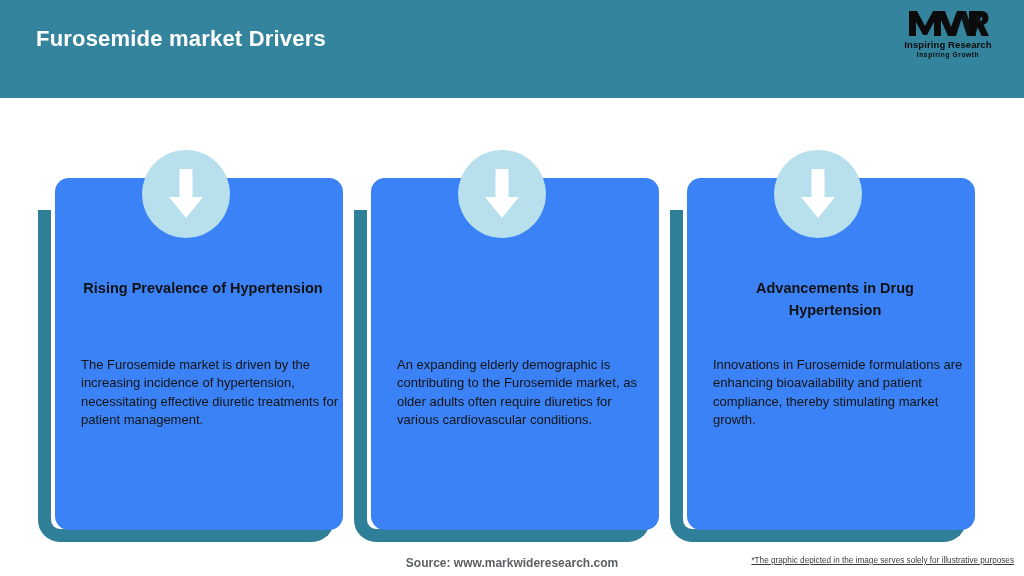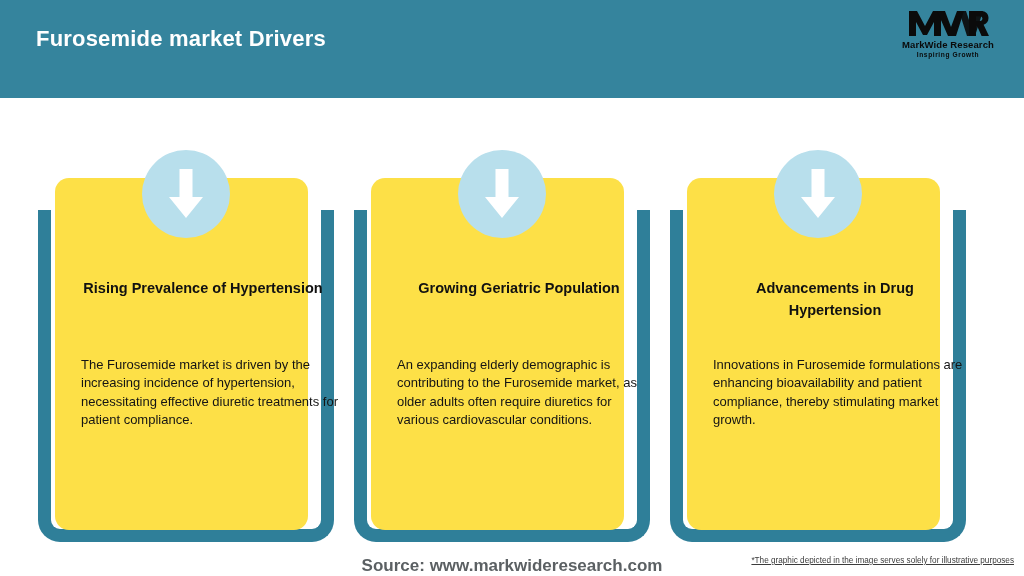--- a/index.html
+++ b/index.html
@@ -98,23 +98,23 @@
     border-right: 13px solid #2f7f99;
     border-bottom: 13px solid #2f7f99;
     border-bottom-left-radius: 22px;
     border-bottom-right-radius: 22px;
   }
 
   .panel {
     position: absolute;
     left: 17px;
     top: 28px;
-    width: 253px;
+    width: 288px;
     height: 352px;
-    background: #fde047;
+    background: #3b82f6;
     border-radius: 14px;
   }
 
   .circle {
     position: absolute;
     top: 0;
     left: 104px;
     width: 88px;
     height: 88px;
     border-radius: 50%;
@@ -147,21 +147,21 @@
     line-height: 1.42;
   }
 
   
   .source {
     position: absolute;
     left: 0;
     top: 556px;
     width: 1024px;
     text-align: center;
-    font-size: 17px;
+    font-size: 12px;
     font-weight: bold;
     color: #5b6063;
   }
 
   .disclaimer {
     position: absolute;
     right: 10px;
     top: 556px;
     font-size: 8.2px;
     color: #3b3b3b;
@@ -183,43 +183,42 @@
       <g fill="#0b0b0b">
         <path d="M2 28 L2 3 L10 3 L18 18 L26 3 L34 3 L34 28 L27 28 L27 14 L20 27 L16 27 L9 14 L9 28 Z"></path>
         <path d="M30 3 L38 3 L44 19 L50 3 L57 3 L49 28 L41 28 Z"></path>
         <path d="M52 3 L59 3 L64 18 L69 3 L76 3 L68 28 L60 28 Z" opacity="0.92"></path>
       </g>
       <g fill="#0b0b0b">
         <path d="M62 3 L74 3 C79 3 81.5 6 81.5 10 C81.5 13.5 79.6 15.8 76.6 16.7 L82 28 L74.6 28 L70 17.8 L69 17.8 L69 28 L62 28 Z
                  M69 8.2 L69 13 L73 13 C74.6 13 75.4 12 75.4 10.6 C75.4 9.2 74.6 8.2 73 8.2 Z"></path>
       </g>
     </svg>
-    <div class="logo-name">MarkWide Research</div>
+    <div class="logo-name">Inspiring Research</div>
     <div class="logo-tag">Inspiring Growth</div>
   </div>
 
   <div class="cards">
 
     <div class="card-wrap c0">
       <div class="accent"></div>
       <div class="panel">
         <div class="card-title">Rising Prevalence of Hypertension</div>
-        <div class="card-body">The Furosemide market is driven by the increasing incidence of hypertension, necessitating effective diuretic treatments for patient compliance.</div>
+        <div class="card-body">The Furosemide market is driven by the increasing incidence of hypertension, necessitating effective diuretic treatments for patient management.</div>
       </div>
       <div class="circle">
         <svg width="40" height="54" viewBox="0 0 40 54">
           <path d="M13.5 2 L26.5 2 L26.5 30 L37 30 L20 51 L3 30 L13.5 30 Z" fill="#ffffff"></path>
         </svg>
       </div>
     </div>
 
     <div class="card-wrap c1">
       <div class="accent"></div>
       <div class="panel">
-        <div class="card-title">Growing Geriatric Population</div>
         <div class="card-body">An expanding elderly demographic is contributing to the Furosemide market, as older adults often require diuretics for various cardiovascular conditions.</div>
       </div>
       <div class="circle">
         <svg width="40" height="54" viewBox="0 0 40 54">
           <path d="M13.5 2 L26.5 2 L26.5 30 L37 30 L20 51 L3 30 L13.5 30 Z" fill="#ffffff"></path>
         </svg>
       </div>
     </div>
 
     <div class="card-wrap c2">

